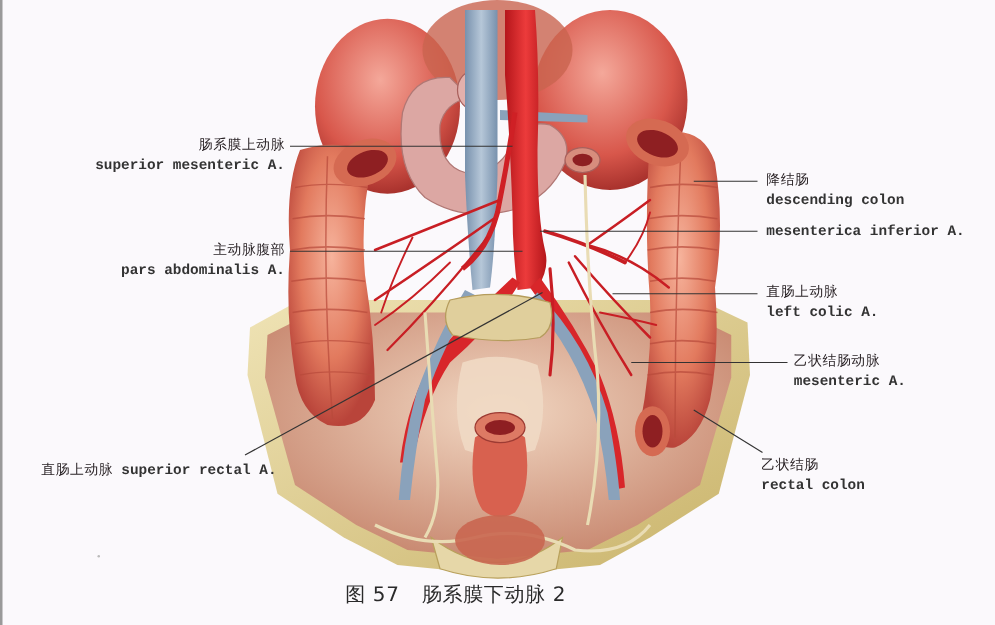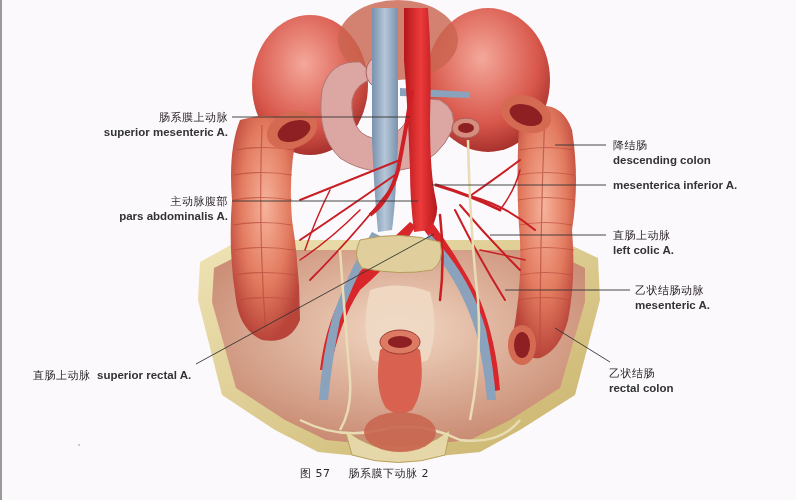--- a/index.html
+++ b/index.html
@@ -1,24 +1,24 @@
 <!DOCTYPE html>
 <html><head>
 <meta charset="utf-8">
 <style>
   html,body{margin:0;padding:0;}
   body{width:796px;height:500px;overflow:hidden;background:#fbf9fc;position:relative;font-family:"DejaVu Serif","Liberation Serif",serif;color:#2a2326;}
   .page-edge{position:absolute;left:0;top:0;width:2px;height:500px;background:#9a9a9a;}
   .illustration{position:absolute;left:0;top:0;width:796px;height:500px;}
   .label{position:absolute;font-size:11px;line-height:15px;white-space:nowrap;}
-  .label .zh{font-family:Liberation Serif, serif;font-size:11px;letter-spacing:0.5px;display:block;}
-  .label .en{font-family:Liberation Sans, sans-serif;font-size:11.5px;display:block;font-weight:bold;color:#333;}
+  .label .zh{font-family:Liberation Mono, monospace;font-size:11px;letter-spacing:0.5px;display:block;}
+  .label .en{font-family:Liberation Mono, monospace;font-size:11.5px;display:block;font-weight:bold;color:#333;}
   .label.right-align{text-align:right;}
   .label.inline .zh,.label.inline .en{display:inline;}
-  .caption{position:absolute;left:0;width:729px;top:466px;text-align:center;font-family:"DejaVu Sans","Liberation Sans",sans-serif;font-size:11px;color:#2a2a2a;letter-spacing:0.5px;}
+  .caption{position:absolute;left:0;width:729px;top:466px;text-align:center;font-family:"DejaVu Sans","Liberation Sans",sans-serif;font-size:16px;color:#2a2a2a;letter-spacing:0.5px;}
   .caption .num{margin-right:18px;}
   .dot{position:absolute;width:2px;height:2px;background:#bbb;border-radius:1px;}
 </style>
 </head>
 <body>
 
 <div class="page-edge"></div>
 
 <svg class="illustration" viewBox="0 0 796 500" xmlns="http://www.w3.org/2000/svg">
   <defs>

